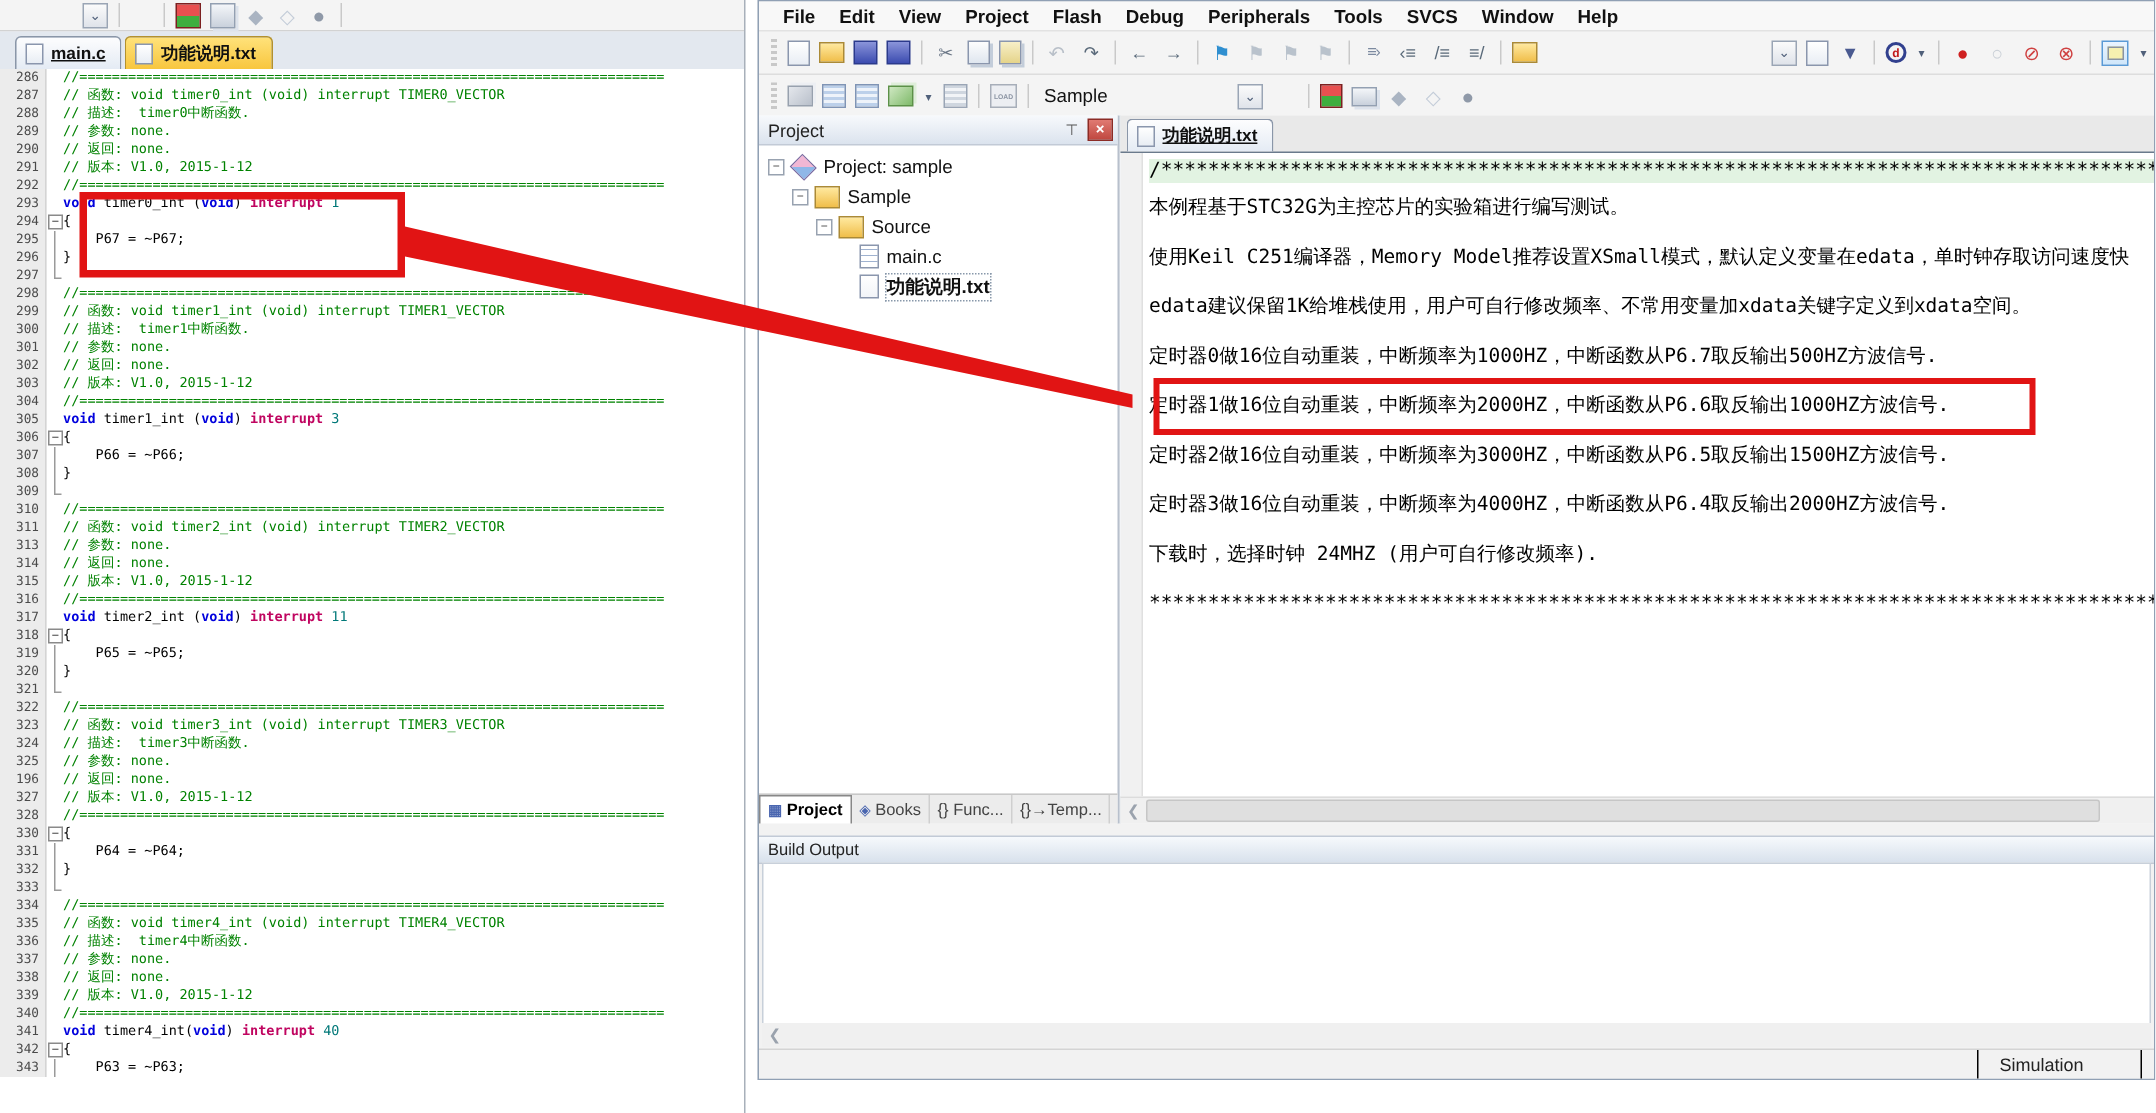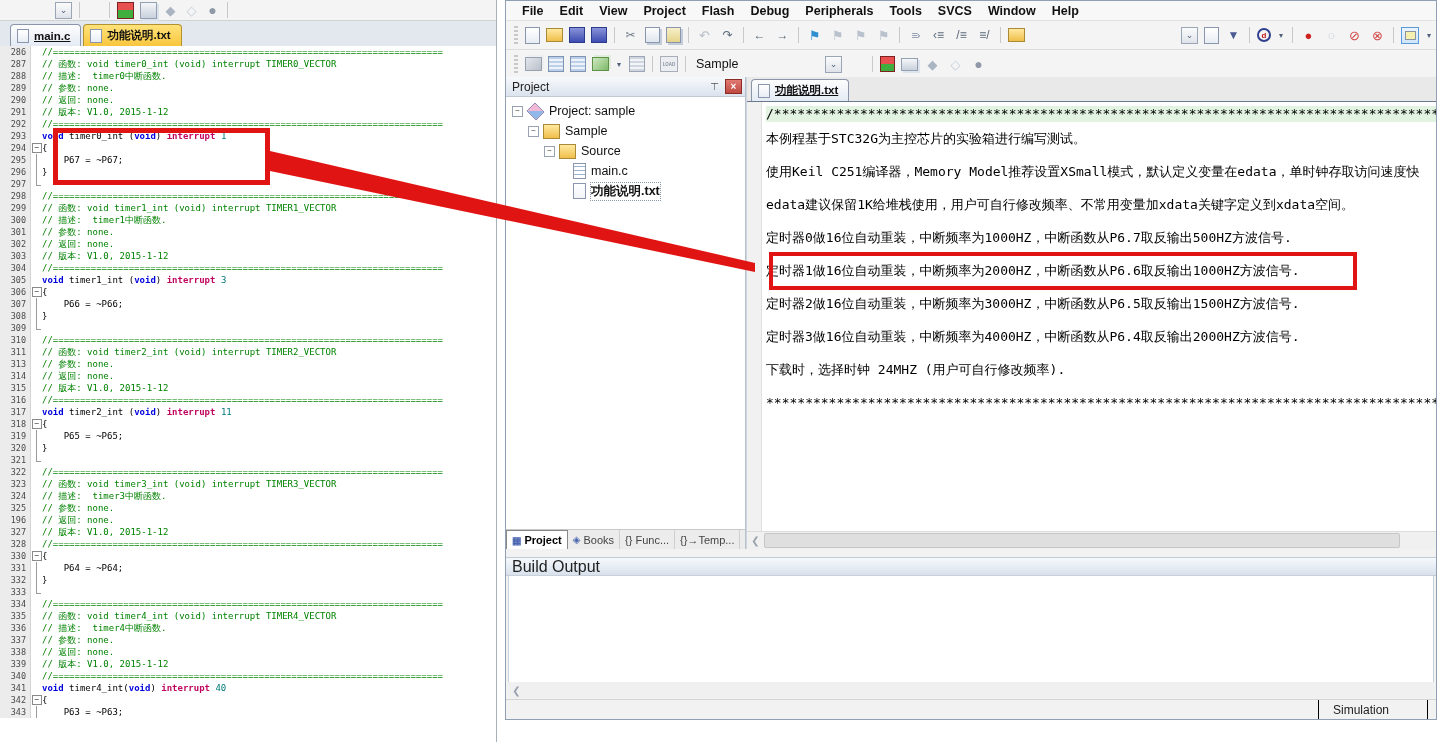--- a/index.html
+++ b/index.html
@@ -103,21 +103,21 @@
   #red-content{flex:1;background:#fff;display:flex;overflow:hidden;}
   #red-margin{width:14px;background:#f1f1f1;border-right:1px solid #e0e0e0;flex:0 0 auto;}
   #red-text{flex:1;padding:2px 0 0 4px;font-family:"DejaVu Sans Mono",monospace;font-size:13px;color:#000;overflow:hidden;min-width:0;}
   .rtl{height:33px;line-height:33px;white-space:pre;overflow:hidden;}
   .rtl.banner{background:#e2f3e2;height:16px;line-height:15px;margin-top:2px;}
   #red-hscroll{height:17px;background:#f0f0f0;border-top:1px solid #dcdcdc;display:flex;align-items:center;flex:0 0 auto;}
   .sarrow{width:17px;text-align:center;color:#9aa2ad;font-size:10px;}
   .sthumb{height:13px;background:#dfdfdf;border:1px solid #c6c6c6;border-radius:2px;}
   
   #bo-hdr{position:absolute;left:0;right:0;top:556px;height:17px;background:linear-gradient(#f6f9fc,#d8e1ec);
-          border-top:1px solid #c2cad6;border-bottom:1px solid #c2cad6;font-size:16px;color:#222;display:flex;align-items:center;padding-left:6px;}
+          border-top:1px solid #c2cad6;border-bottom:1px solid #c2cad6;font-size:11px;color:#222;display:flex;align-items:center;padding-left:6px;}
   #bo-body{position:absolute;left:2px;right:2px;top:574px;height:106px;background:#fff;border:1px solid #c8d0da;}
   #bo-scroll{position:absolute;left:2px;right:2px;top:681px;height:16px;background:#f0f0f0;display:flex;align-items:center;}
   
   #rw-status{position:absolute;left:0;right:0;bottom:0;height:19px;background:#f2f2f2;border-top:1px solid #d4d4d4;
              display:flex;align-items:center;font-size:12px;color:#222;}
   #rw-status .fill{flex:1;}
   #rw-status .cell{border-left:1px solid #000000;height:100%;display:flex;align-items:center;padding:0 14px;min-width:80px;}
 
   
   .redbox{position:absolute;border:5px solid #e11414;z-index:51;pointer-events:none;}

